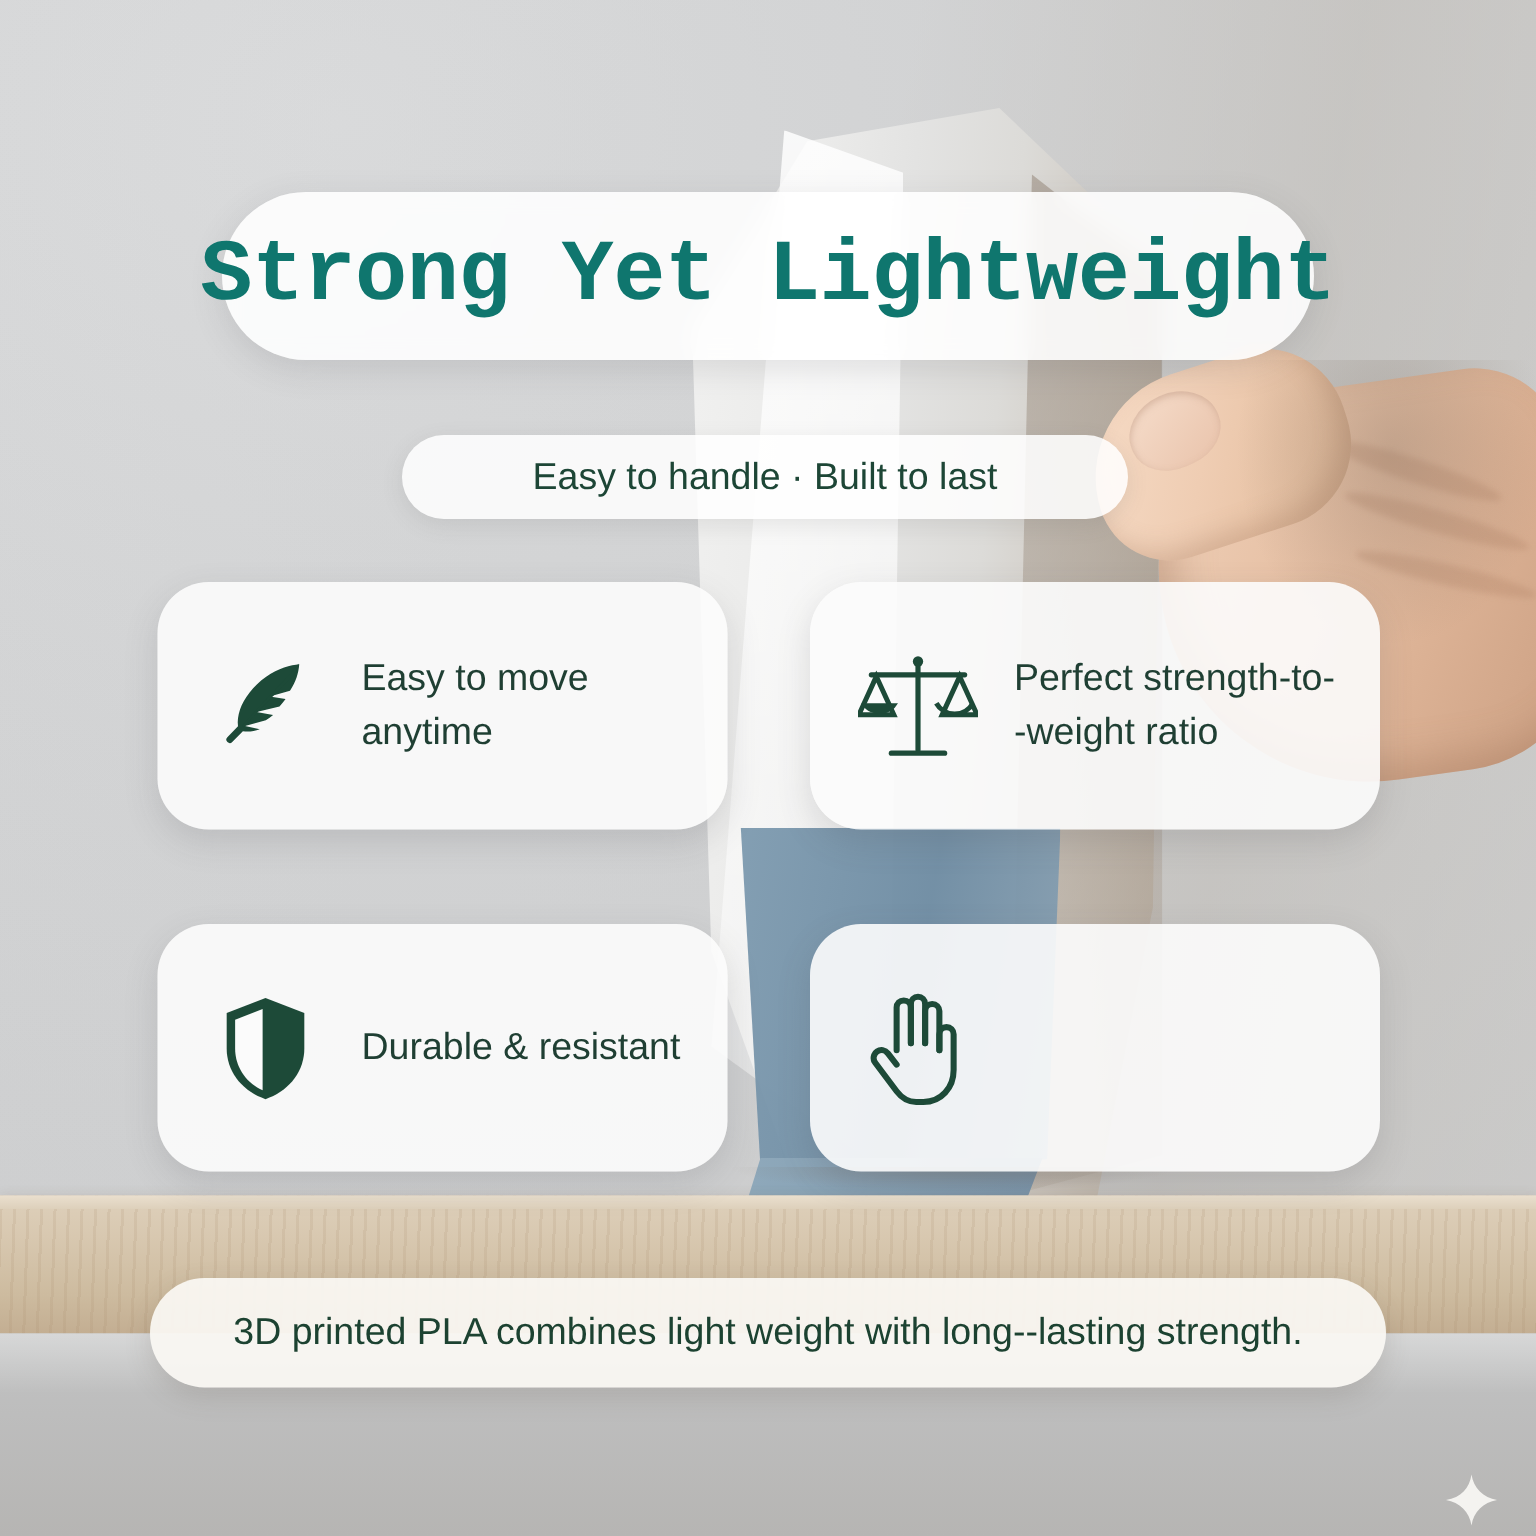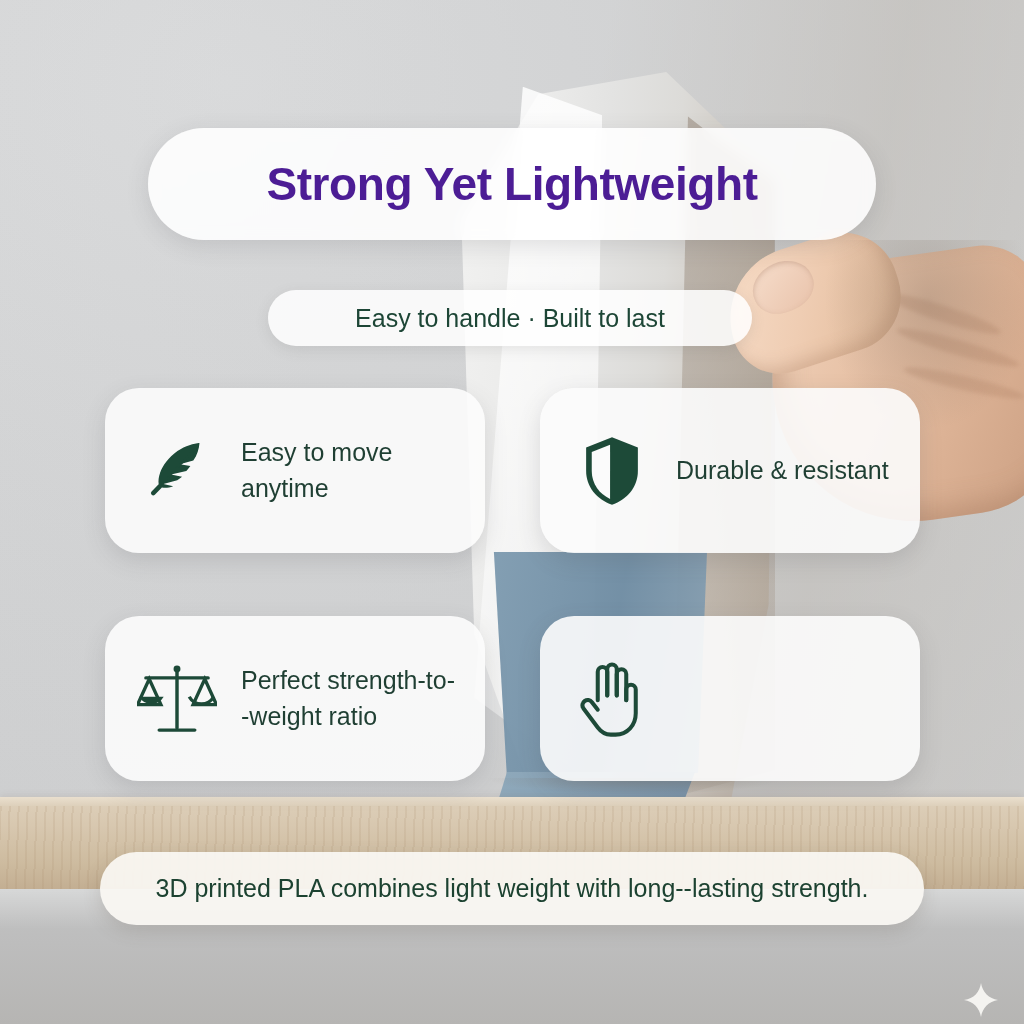--- a/index.html
+++ b/index.html
@@ -188,25 +188,26 @@
     height: 112px;
     border-radius: 60px;
     background: rgba(255,255,255,0.88);
     backdrop-filter: blur(6px);
     box-shadow: 0 6px 22px rgba(90,90,95,0.16);
     display: flex;
     align-items: center;
     justify-content: center;
   }
   .pill-title .txt {
-    font-size: 46px;
+    font-size: 58px;
     font-weight: 700;
     letter-spacing: -0.4px;
-    color: #4c1d95;
+    color: #0f766e;
     white-space: nowrap;
+    font-family: Liberation Mono, monospace;
   }
 
   .pill-sub {
     position: absolute;
     left: 268px;
     top: 290px;
     width: 484px;
     height: 56px;
     border-radius: 34px;
     background: rgba(255,255,255,0.86);
@@ -333,30 +334,20 @@
   <div class="cards">
 
     <div class="card">
       <span class="icon">
         <svg width="72" height="72" viewBox="0 0 64 64" aria-hidden="true">
           <path fill="currentColor" d="M52 7c-5 .4-12.4 2.3-19.6 7.3C24.6 19.8 19.3 27 16.9 33.8c-1.2 3.5-1.6 6.9-1.2 9.9L9.4 50.2a2 2 0 1 0 2.9 2.8l6.3-6.4c2.9.6 6.4.2 10-1.1l-8.7-1.9 12.3-3.4c1.5-.9 3-1.9 4.3-3.1l-9.8-1.9 13.6-3.2c1.3-1.4 2.5-2.9 3.6-4.4l-9.4-1.6 12-3.4C49.9 17.9 51.6 12.1 52 7z"></path>
           <path fill="currentColor" d="M51.6 6.6c.2-.2-1 1.6-4.3 5.2C42.1 17.4 31.4 28.6 19.6 41.6l-1.5 1.7 1.1 1 1.3-1.5C32.6 29.4 43.8 18.8 49 13c3-3.3 2.4-6.2 2.6-6.4z"></path>
         </svg>
       </span>
       <span class="label">Easy to move anytime</span>
-    </div>
-
-    <div class="card">
-      <span class="icon">
-        <svg width="66" height="72" viewBox="0 0 56 64" aria-hidden="true">
-          <path fill="currentColor" d="M28 2 5 11v21c0 14.2 9.6 25.4 23 30 13.4-4.6 23-15.8 23-30V11L28 2z"></path>
-          <path fill="#fbfbfb" d="M26.3 8.6 10 15v17c0 11.4 6.9 20.6 16.3 24.8V8.6z"></path>
-        </svg>
-      </span>
-      <span class="label">Durable &amp; resistant</span>
     </div>
 
     <div class="card">
       <span class="icon">
         <svg width="80" height="74" viewBox="0 0 72 66" aria-hidden="true">
           <g fill="none" stroke="currentColor" stroke-width="3.1" stroke-linecap="round">
             <path d="M36 7v52"></path>
             <path d="M8 14h56"></path>
             <path d="M20 61h32"></path>
           </g>
@@ -367,20 +358,30 @@
           </g>
           <path fill="currentColor" d="M2 31a12.6 12.6 0 0 0 22 0H2z"></path>
           <path fill="none" stroke="currentColor" stroke-width="3" d="M47 31a12.6 12.6 0 0 0 22 0"></path>
         </svg>
       </span>
       <span class="label">Perfect strength-to--weight ratio</span>
     </div>
 
     <div class="card">
       <span class="icon">
+        <svg width="66" height="72" viewBox="0 0 56 64" aria-hidden="true">
+          <path fill="currentColor" d="M28 2 5 11v21c0 14.2 9.6 25.4 23 30 13.4-4.6 23-15.8 23-30V11L28 2z"></path>
+          <path fill="#fbfbfb" d="M26.3 8.6 10 15v17c0 11.4 6.9 20.6 16.3 24.8V8.6z"></path>
+        </svg>
+      </span>
+      <span class="label">Durable &amp; resistant</span>
+    </div>
+
+    <div class="card">
+      <span class="icon">
         <svg width="74" height="76" viewBox="0 0 60 64" aria-hidden="true">
           <g fill="none" stroke="currentColor" stroke-width="3.4" stroke-linecap="round" stroke-linejoin="round">
             <path d="M18 33V9a4 4 0 1 1 8 0v20"></path>
             <path d="M26 29V7a4 4 0 1 1 8 0v22"></path>
             <path d="M34 29v-18a4 4 0 1 1 8 0v22"></path>
             <path d="M42 33v-9a4 4 0 1 1 8 0v20c0 10-7 18-17 18h-4c-5 0-8-2-11-6L6 40a4.4 4.4 0 0 1 1-6.3c2-1.4 4.6-1 6.1 1L18 41"></path>
           </g>
         </svg>
       </span>
     </div>

